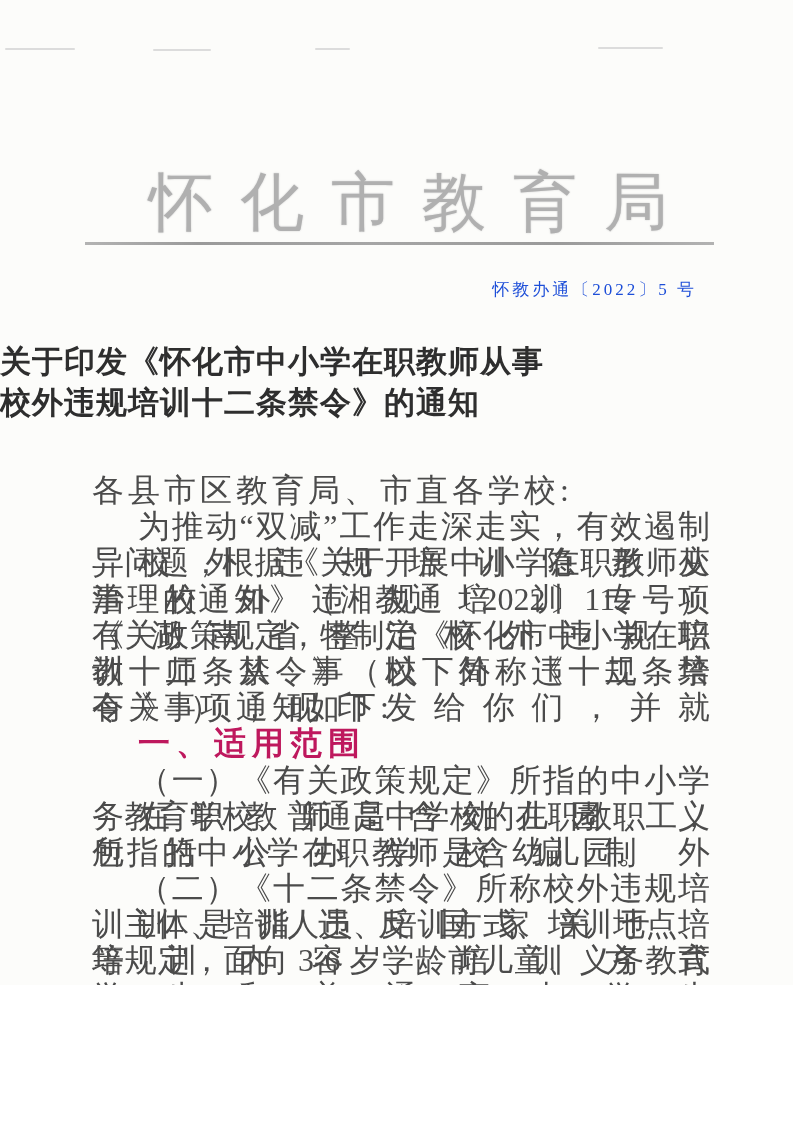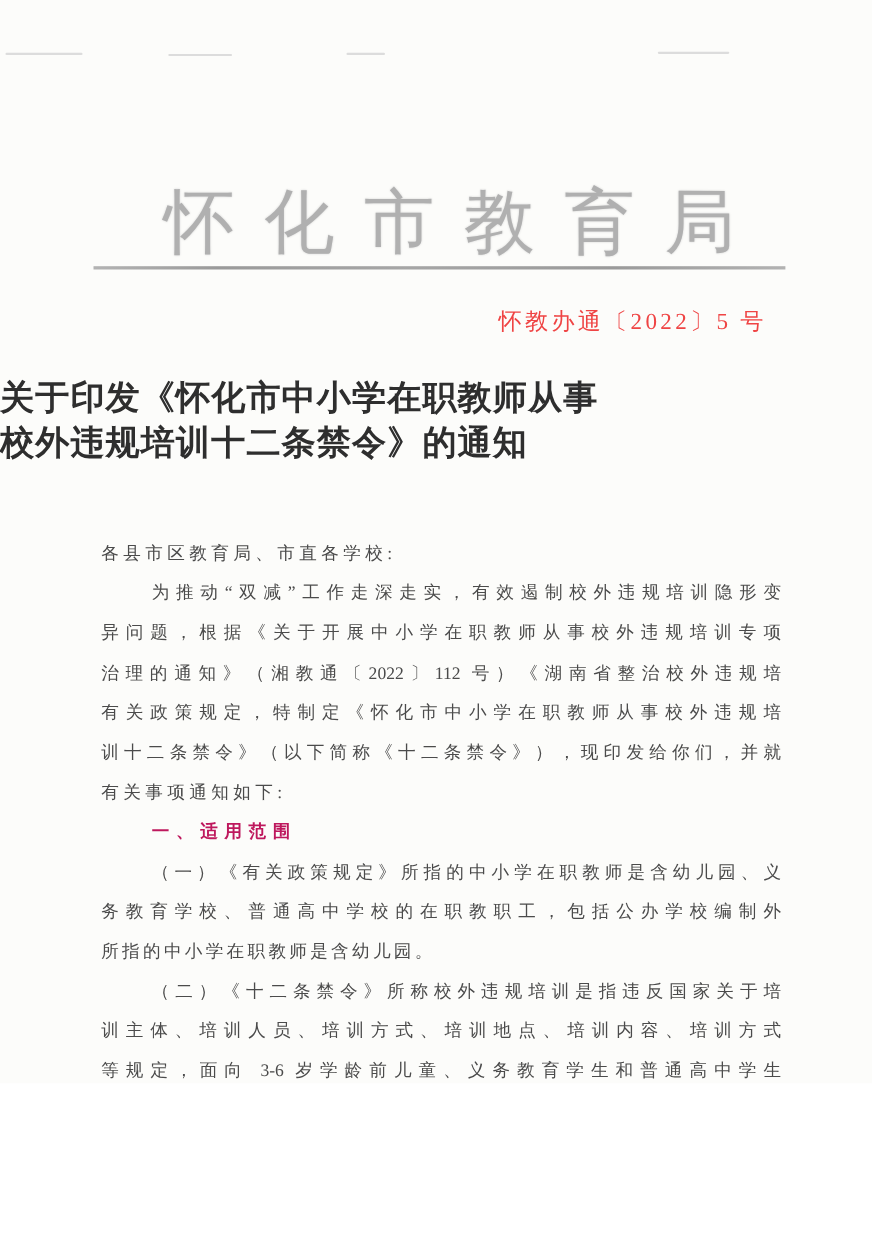--- a/index.html
+++ b/index.html
@@ -21,31 +21,31 @@
     color:#b0b0b0;letter-spacing:27px;padding-left:35px;
     text-shadow:0 0 2px #cfcfcf;
   }
   .rule{
     position:absolute;top:242px;left:85px;width:629px;height:3px;
     background:linear-gradient(90deg,#ababab,#8f8f8f 18%,#9c9c9c 45%,#8f8f8f 75%,#aaaaaa);
     opacity:.9;
   }
   .docno{
     position:absolute;top:278px;right:112px;
-    font-size:21px;color:#ef4444;letter-spacing:3px;white-space:nowrap;
+    font-size:17px;color:#1d4ed8;letter-spacing:3px;white-space:nowrap;
   }
   
   .doc-title{
     position:absolute;top:341px;left:0;right:0;text-align:left;
     font-size:31px;line-height:41px;font-weight:bold;color:#2e2e2e;letter-spacing:1px;
   }
   
   .bodytext{
-    position:absolute;top:486px;left:92px;width:618px;
-    font-size:16px;color:#4b4b4b;
+    position:absolute;top:472px;left:92px;width:618px;
+    font-size:32px;color:#4b4b4b;
   }
   .line{height:36.2px;line-height:36.2px;}
   .fill{text-align:justify;text-align-last:justify;}
   .ind{padding-left:46px;}
   .plain{letter-spacing:4px;}
   .tight{letter-spacing:3px;}
   .heading{
     font-family:Liberation Sans, sans-serif;
     font-weight:bold;color:#be185d;letter-spacing:6px;
   }

